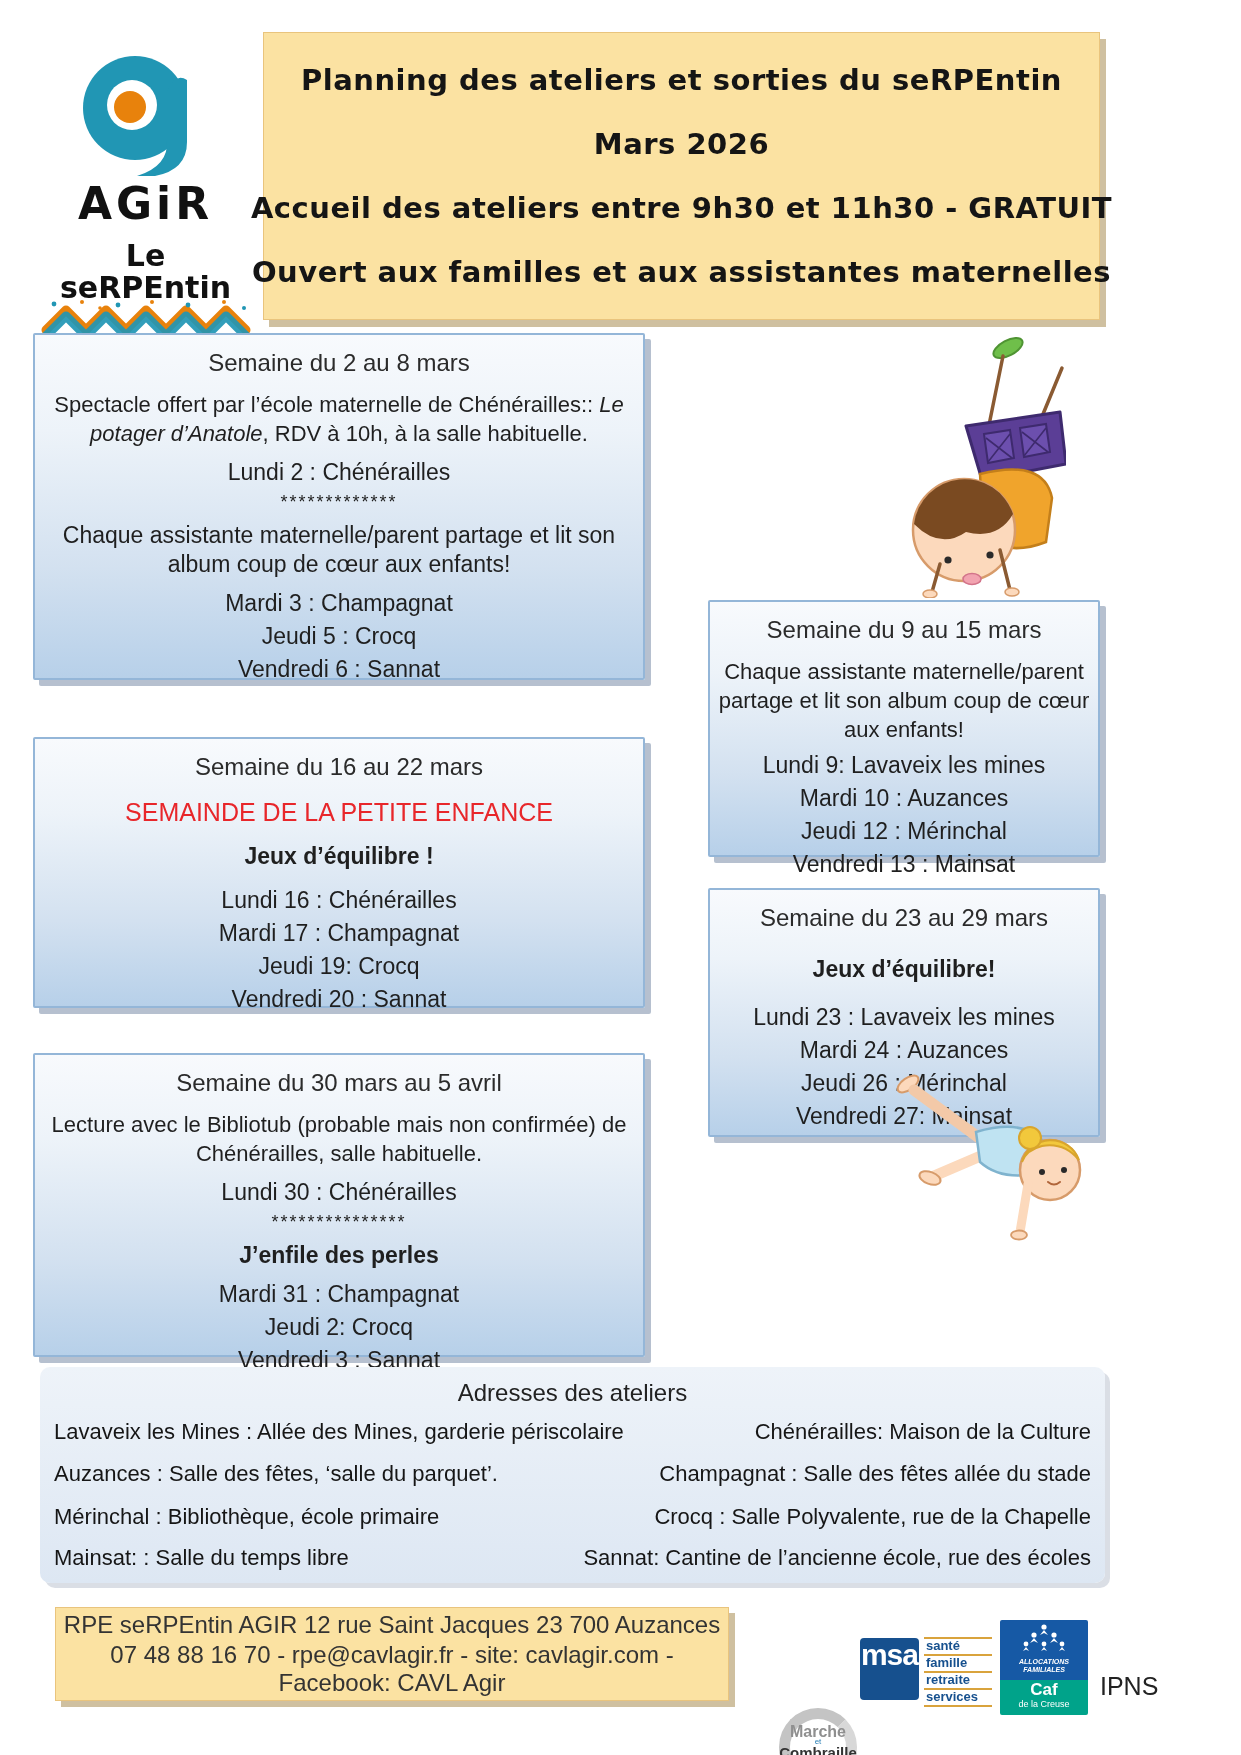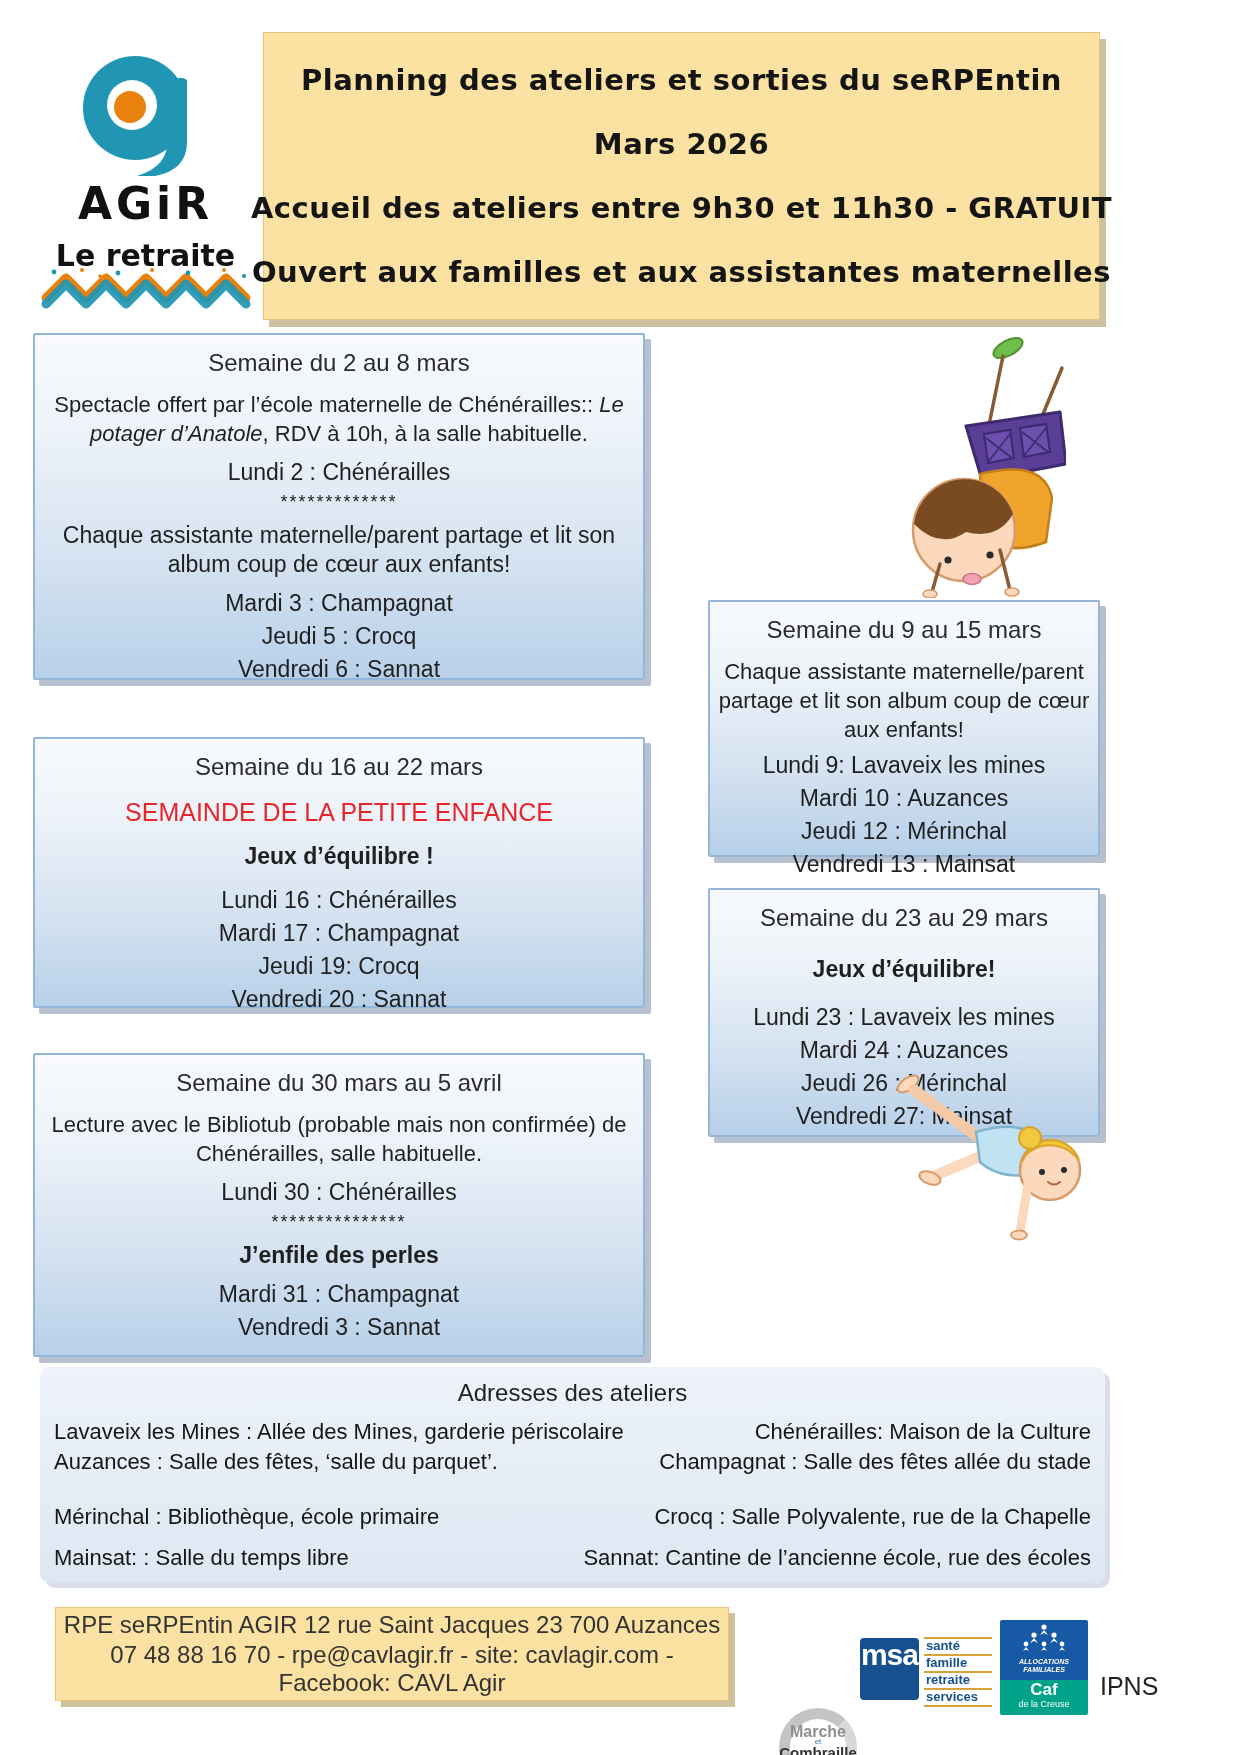--- a/index.html
+++ b/index.html
@@ -54,21 +54,21 @@
   .girl-illu{position:absolute;left:882px;top:1048px;}
 
   
   .addr-panel{position:absolute;left:40px;top:1367px;width:1065px;height:216px;border-radius:10px;
       background:linear-gradient(180deg,#eef3f9 0%,#dde7f3 100%);
       box-shadow:5px 5px 0 rgba(150,160,180,.35);}
   .addr-title{position:absolute;top:12px;left:0;right:0;text-align:center;font-size:24px;color:#222;}
   .addr-row{position:absolute;left:14px;right:14px;font-size:22px;color:#161616;}
   .addr-row .al{float:left;}
   .addr-row .ar{float:right;}
-  .r1{top:52px;} .r2{top:82px;} .r3{top:137px;} .r4{top:178px;}
+  .r1{top:52px;} .r2{top:94px;} .r3{top:137px;} .r4{top:178px;}
 
   
   .contact-card{position:absolute;left:55px;top:1607px;width:672px;height:92px;
       background:var(--yellow);border:1px solid var(--yellow-border);box-shadow:6px 6px 0 var(--yellow-shadow);
       display:flex;flex-direction:column;justify-content:space-evenly;align-items:center;text-align:center;}
   .contact-line{font-size:24px;color:#333;}
 
   .marche-logo{position:absolute;left:763px;top:1708px;width:110px;height:102px;text-align:center;}
   .marche-ring{position:absolute;left:16px;top:0px;width:78px;height:78px;border-radius:50%;
       border:11px solid #c4c4c4;box-sizing:border-box;
@@ -105,21 +105,21 @@
 <div id="page">
 
   <div class="logo-block">
     <svg class="agir-mark" width="150" height="130" viewBox="0 0 150 130">
       <circle cx="64" cy="58" r="52" fill="#2196b4"></circle>
       <circle cx="61" cy="55" r="25" fill="#ffffff"></circle>
       <circle cx="59" cy="57" r="16" fill="#e8820c"></circle>
       <path d="M116 30 L116 92 Q116 120 84 126 L66 126 Q98 116 96 90 L96 42 Q104 22 116 30 Z" fill="#2196b4"></path>
     </svg>
     <div class="brand">AGiR</div>
-    <div class="subbrand">Le retraite</div>
+    <div class="subbrand">Le seRPEntin</div>
     <svg class="serpentine" width="212" height="44" viewBox="0 0 212 44">
       <polyline points="6,32 26,12 46,32 66,12 86,32 106,12 126,32 146,12 166,32 186,12 206,32" fill="none" stroke="#e8820c" stroke-width="9" stroke-linecap="round" stroke-linejoin="round"></polyline>
       <polyline points="6,38 26,18 46,38 66,18 86,38 106,18 126,38 146,18 166,38 186,18 206,38" fill="none" stroke="#2196b4" stroke-width="9" stroke-linecap="round" stroke-linejoin="round" opacity=".92"></polyline>
       <circle cx="14" cy="6" r="2.4" fill="#2196b4"></circle>
         <circle cx="42" cy="4" r="2" fill="#e8820c"></circle>
       <circle cx="78" cy="7" r="2.4" fill="#2196b4"></circle>
         <circle cx="112" cy="4" r="2" fill="#e8820c"></circle>
       <circle cx="148" cy="7" r="2.4" fill="#2196b4"></circle>
         <circle cx="184" cy="4" r="2" fill="#e8820c"></circle>
       <circle cx="204" cy="10" r="2" fill="#2196b4"></circle>
@@ -155,20 +155,21 @@
     <div class="wk-day">Vendredi 20 : Sannat</div>
   </section>
 
   <section class="week-card w3">
     <div class="wk-title">Semaine du 30 mars au 5 avril</div>
     <p class="wk-para">Lecture avec le Bibliotub  (probable mais non confirmée) de Chénérailles, salle habituelle.</p>
     <div class="wk-day">Lundi 30  : Chénérailles</div>
     <div class="wk-stars">***************</div>
     <div class="wk-activity wk-bold wk-para">J’enfile des perles</div>
     <div class="wk-day">Mardi 31 :  Champagnat</div>
+    <div class="wk-day">Jeudi 2: Crocq</div>
     <div class="wk-day">Vendredi 3 :  Sannat</div>
   </section>
 
   <section class="week-card w4">
     <div class="wk-title">Semaine du 9 au 15 mars</div>
     <p class="wk-para">Chaque assistante maternelle/parent partage et lit  son album coup de cœur  aux enfants!</p>
     <div class="wk-day">Lundi 9: Lavaveix les mines</div>
     <div class="wk-day">Mardi 10 : Auzances</div>
     <div class="wk-day">Jeudi 12 : Mérinchal</div>
     <div class="wk-day">Vendredi 13 : Mainsat</div>

